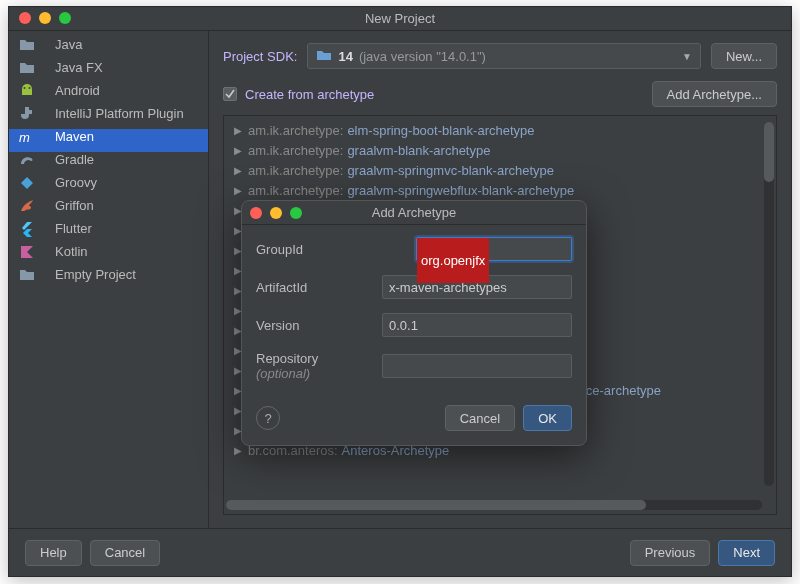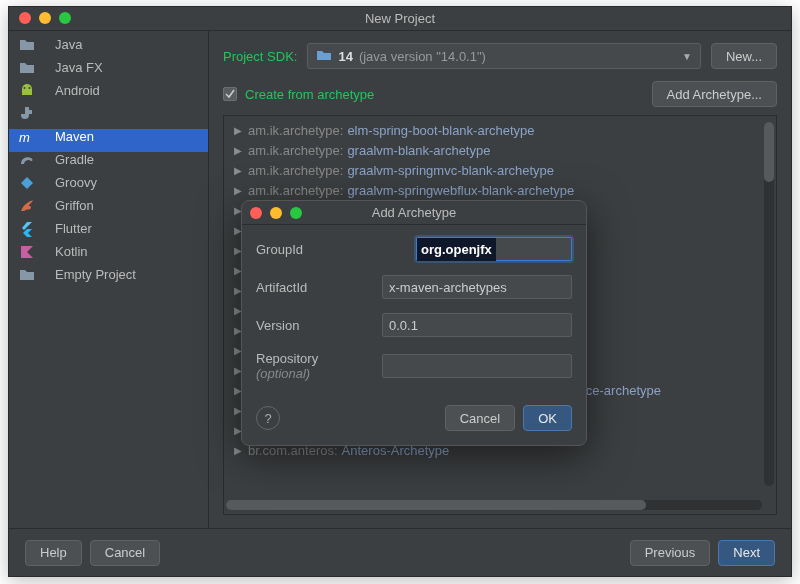--- a/index.html
+++ b/index.html
@@ -24,21 +24,21 @@
   }
   .sb-item {
     display:flex; gap:20px; height:23px; padding:0 10px;
     font-size:13px; color:#bbb; cursor:pointer;
   }
   .sb-item.selected { background:#2f65c9; color:#fff; }
   .sb-icon { width:16px; height:16px; display:flex; align-items:center; justify-content:center; }
   .sb-icon svg { width:16px; height:16px; }
   .main { flex:1; padding:12px 14px 0 14px; position:relative; }
   .row { display:flex; align-items:center; gap:10px; margin-bottom:12px; }
-  .label { color:#22c55e; font-size:13px; }
+  .label { color:#c4b5fd; font-size:13px; }
   .sdk-combo {
     flex:1; height:26px; background:#45494b; border:1px solid #5a5d5f; border-radius:3px;
     display:flex; align-items:center; padding:0 8px; color:#999; font-size:13px; gap:6px;
   }
   .sdk-combo .strong { color:#ddd; font-weight:600; }
   .sdk-combo .chev { margin-left:auto; color:#aaa; font-size:10px; }
   .btn {
     height:26px; padding:0 14px; background:#4c5052; border:1px solid #5e6264;
     color:#ccc; font-size:13px; border-radius:4px; cursor:pointer;
   }
@@ -124,20 +124,21 @@
             </svg>
           </span>
         <span>Android</span>
       </div>
       <div class="sb-item">
         <span class="sb-icon">
             <svg viewBox="0 0 16 16">
               <path fill="#8697a8" d="M6 1h4v3h3v4h-3v1a4 4 0 01-8 0V8h4z"></path>
             </svg>
           </span>
+        <span>IntelliJ Platform Plugin</span>
       </div>
       <div class="sb-item selected">
         <span class="sb-icon">
             <svg viewBox="0 0 16 16">
               <text x="0" y="13" font-size="13" font-style="italic" font-family="serif" fill="#fff">m</text>
             </svg>
           </span>
         <span>Maven</span>
       </div>
       <div class="sb-item">
@@ -327,21 +328,21 @@
         <div class="dot yellow"></div>
         <div class="dot green"></div>
       </div>
       <div class="dlg-title">Add Archetype</div>
     </div>
     <div class="dlg-body">
       <div class="dlg-row">
         <span class="dlg-label">GroupId</span>
         <div style="flex:1; position:relative;">
           <div class="dlg-input focus" style="padding:0;">
-            <span class="sel" style="display:inline-block; background:#0f172a; color:#fff; padding:4px 4px;font-weight:bold;">org.openjfx</span>
+            <span class="sel" style="display:inline-block; background:#b91c1c; color:#fff; padding:15px 4px;">org.openjfx</span>
           </div>
         </div>
       </div>
       <div class="dlg-row">
         <span class="dlg-label">ArtifactId</span>
         <input class="dlg-input" value="x-maven-archetypes" style="">
       </div>
       <div class="dlg-row">
         <span class="dlg-label">Version</span>
         <input class="dlg-input" value="0.0.1" style="">

